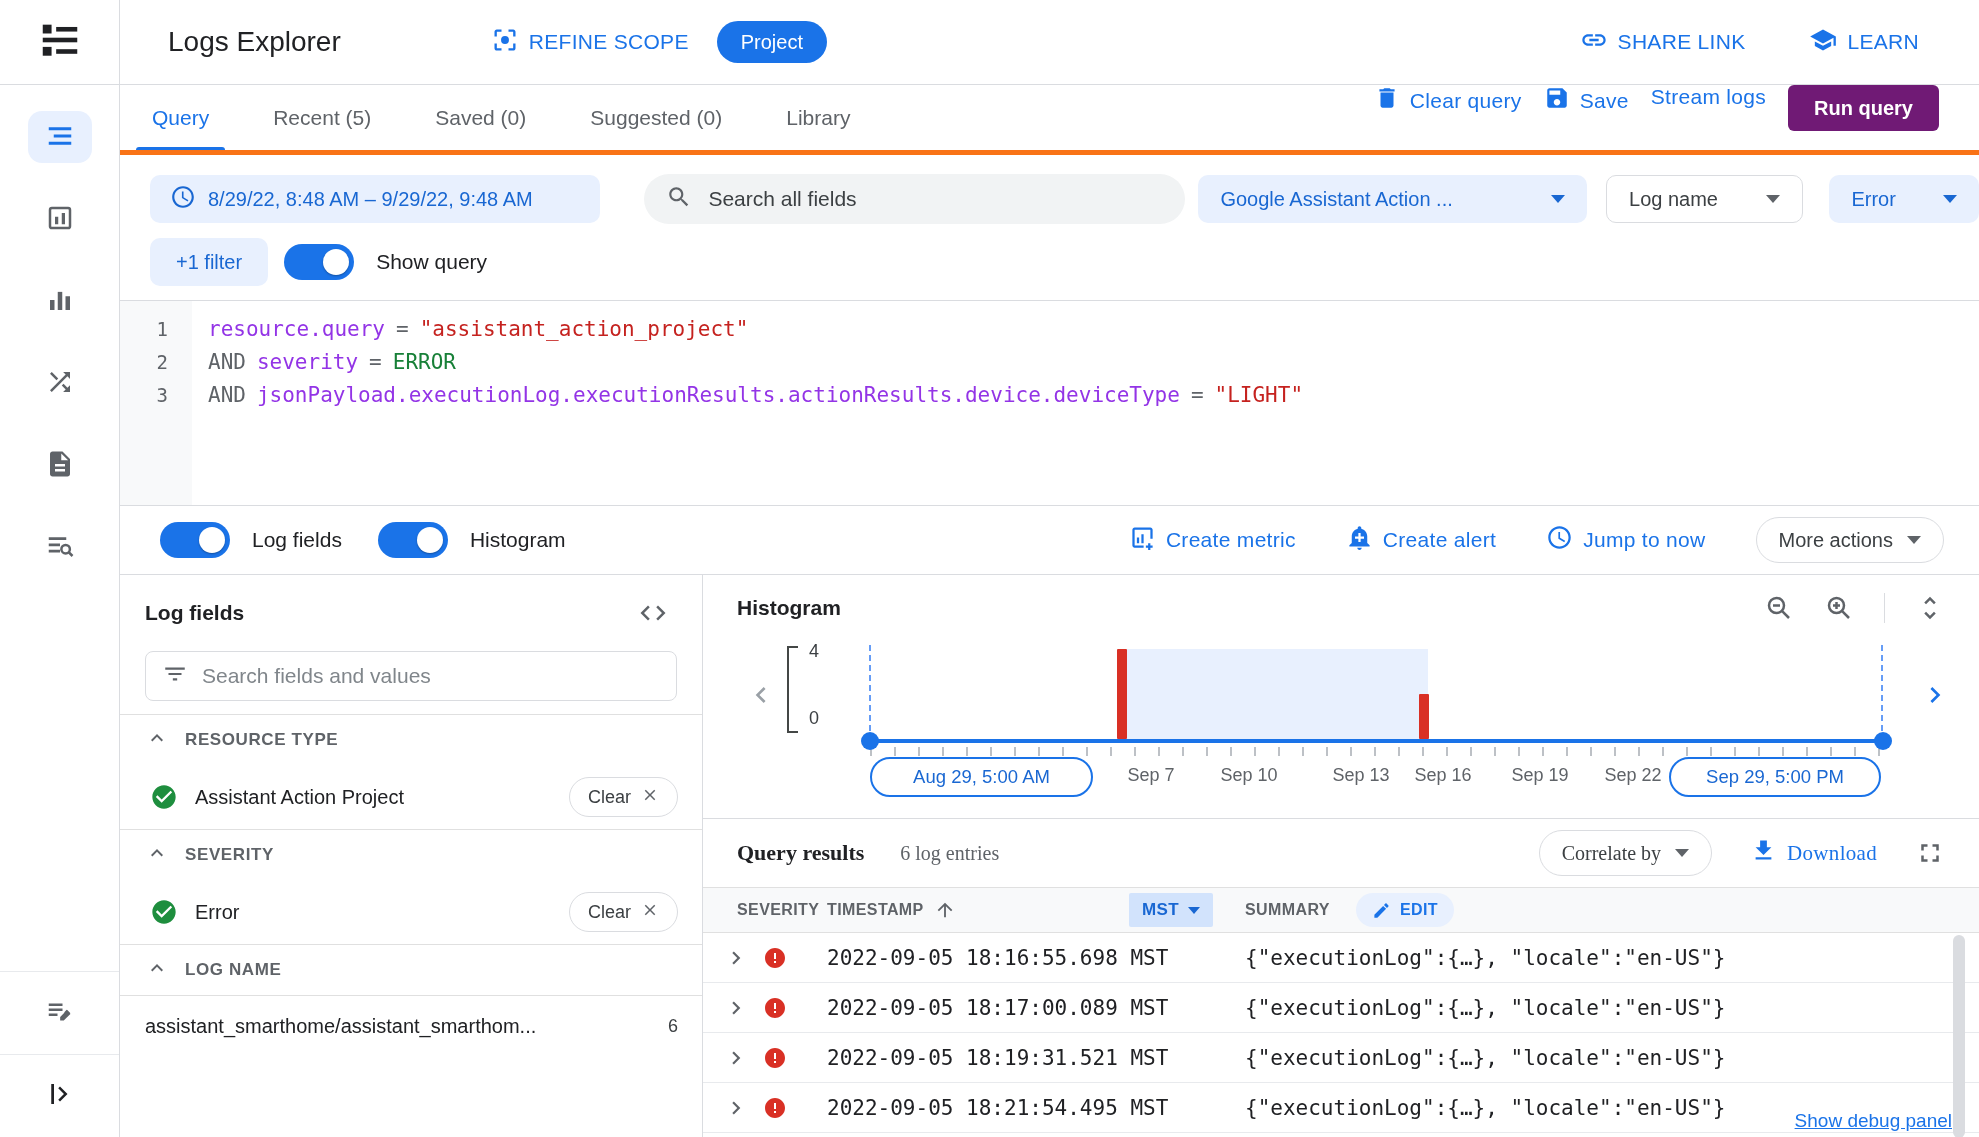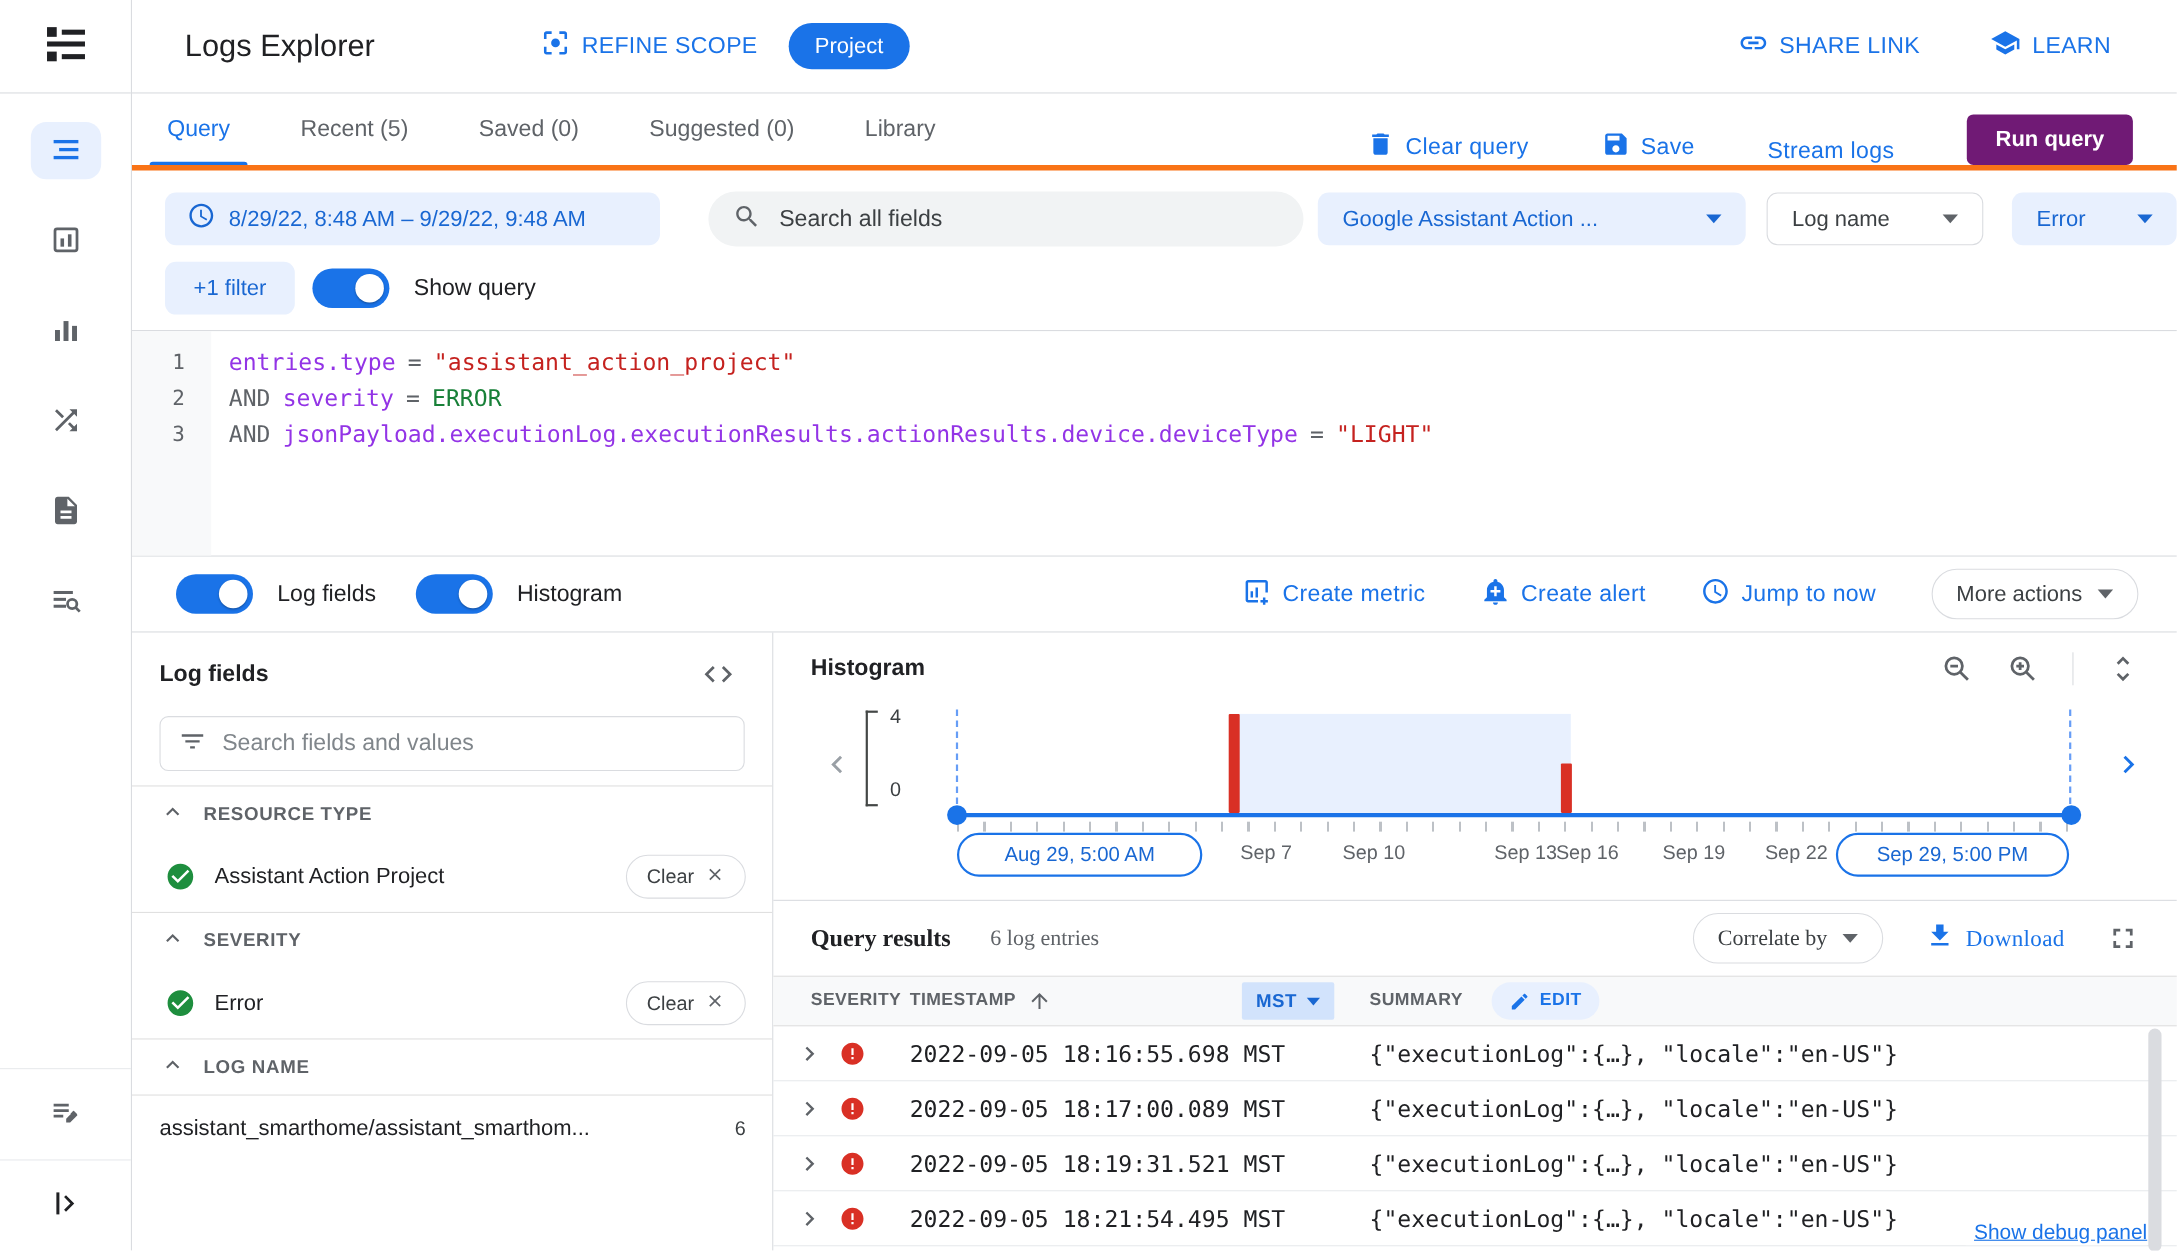--- a/index.html
+++ b/index.html
@@ -29,21 +29,21 @@
   .refine { margin-left:150px; }
   .project-pill { margin-left:28px; background:#1a73e8; color:#fff; border-radius:999px; height:42px; display:inline-flex; align-items:center; padding:0 24px; font-size:20px; font-weight:500; }
   .share { margin-left:auto;align-items:center; }
   .learn { margin-left:64px; }
 
   .tabbar { height:70px; border-bottom:5px solid #f97316; display:flex; align-items:stretch; padding:0 40px 0 14px; flex:none; }
   .tabs { display:flex; }
   .tab { position:relative; display:flex; align-items:center; padding:0 18px; margin-right:28px; font-size:21px; font-weight:500; color:#5f6368; }
   .tab.active { color:#1a73e8; }
   .tab.active::after { content:""; position:absolute; left:2px; right:2px; bottom:0; height:3px; background:#1a73e8; border-radius:3px 3px 0 0; }
-  .tab-actions { margin-left:auto; display:flex; align-items:flex-end; gap:66px; }
+  .tab-actions { margin-left:auto; display:flex; align-items:flex-start; gap:22px; }
   .tab-actions .blue-action svg { width:26px; height:26px; }
   .run-query { background:#701a75; color:#fff; border-radius:6px; height:46px; padding:0 26px; font-size:20px; font-weight:700; }
 
   
   .filterzone { height:145px; padding:19px 0 0 30px; flex:none; overflow:hidden; }
   .filter-row { display:flex; align-items:center; }
   .chip-tonal { background:#e8f0fe; color:#1967d2; border-radius:10px; height:48px; display:inline-flex; align-items:center; font-size:20px; }
   .chip-outline { background:#fff; border:1px solid #dadce0; color:#3c4043; border-radius:10px; height:48px; display:inline-flex; align-items:center; font-size:20px; }
   .time-chip { width:452px; padding:0 20px; gap:12px; }
   .time-chip svg { width:26px; height:26px; }
@@ -127,21 +127,21 @@
   .hist-bar { position:absolute; bottom:0; width:10px; transform:translateX(-50%); border-radius:1px; }
   .slider-line { position:absolute; left:167px; top:164px; width:1013px; height:4px; background:#1a73e8; border-radius:2px; }
   .tick-strip { position:absolute; left:167px; top:172px; width:1013px; height:9px;
     background:repeating-linear-gradient(to right, #bdc1c6 0 2px, transparent 2px 24px); }
   .handle { position:absolute; top:157px; width:18px; height:18px; border-radius:50%; background:#1a73e8; cursor:grab; }
   .handle.left { left:158px; } .handle.right { left:1171px; }
   .range-pill { position:absolute; top:182px; height:40px; border:2px solid #1a73e8; border-radius:20px; background:#fff; color:#1967d2; font-size:18.5px; display:flex; align-items:center; justify-content:center; }
   .range-pill.start { left:167px; width:223px; }
   .range-pill.end { left:966px; width:212px; }
   .tick-label { position:absolute; top:190px; transform:translateX(-50%); font-size:18px; color:#5f6368; }
-  .tick-label.t1{left:448px} .tick-label.t2{left:546px} .tick-label.t3{left:684px}
+  .tick-label.t1{left:448px} .tick-label.t2{left:546px} .tick-label.t3{left:658px}
   .tick-label.t4{left:740px} .tick-label.t5{left:837px} .tick-label.t6{left:930px}
   .pan { position:absolute; top:104px; }
   .pan svg { width:32px; height:32px; }
   .pan.left { left:42px; } .pan.right { left:1216px; }
 
   
   .results-section { flex:1; position:relative; min-height:0; }
   .results-head { height:68px; display:flex; align-items:center; padding:0 34px;font-family:Liberation Serif, serif; }
   .results-title { font-size:22px; font-weight:700; }
   .entry-count { margin-left:36px; font-size:20px; color:#5f6368; }
@@ -340,21 +340,21 @@
         <div class="switch" role="switch" aria-checked="true"></div>
         <span class="switch-label">Show query</span>
       </div>
     </div>
 
     <div class="editor">
       <div class="gutter-bg"></div>
       <div class="code-area">
         <div class="code-line">
           <span class="ln">1</span>
-          <span class="code-text"><span class="tok-field">entries.type</span><span class="tok-op">=</span><span class="tok-str">"assistant_action_project"</span></span>
+          <span class="code-text"><span class="tok-field">resource.query</span><span class="tok-op">=</span><span class="tok-str">"assistant_action_project"</span></span>
         </div>
         <div class="code-line">
           <span class="ln">2</span>
           <span class="code-text"><span class="tok-kw">AND</span><span class="tok-field">severity</span><span class="tok-op">=</span><span class="tok-enum">ERROR</span></span>
         </div>
         <div class="code-line">
           <span class="ln">3</span>
           <span class="code-text"><span class="tok-kw">AND</span><span class="tok-field">jsonPayload.executionLog.executionResults.actionResults.device.deviceType</span><span class="tok-op">=</span><span class="tok-str">"LIGHT"</span></span>
         </div>
       </div>

